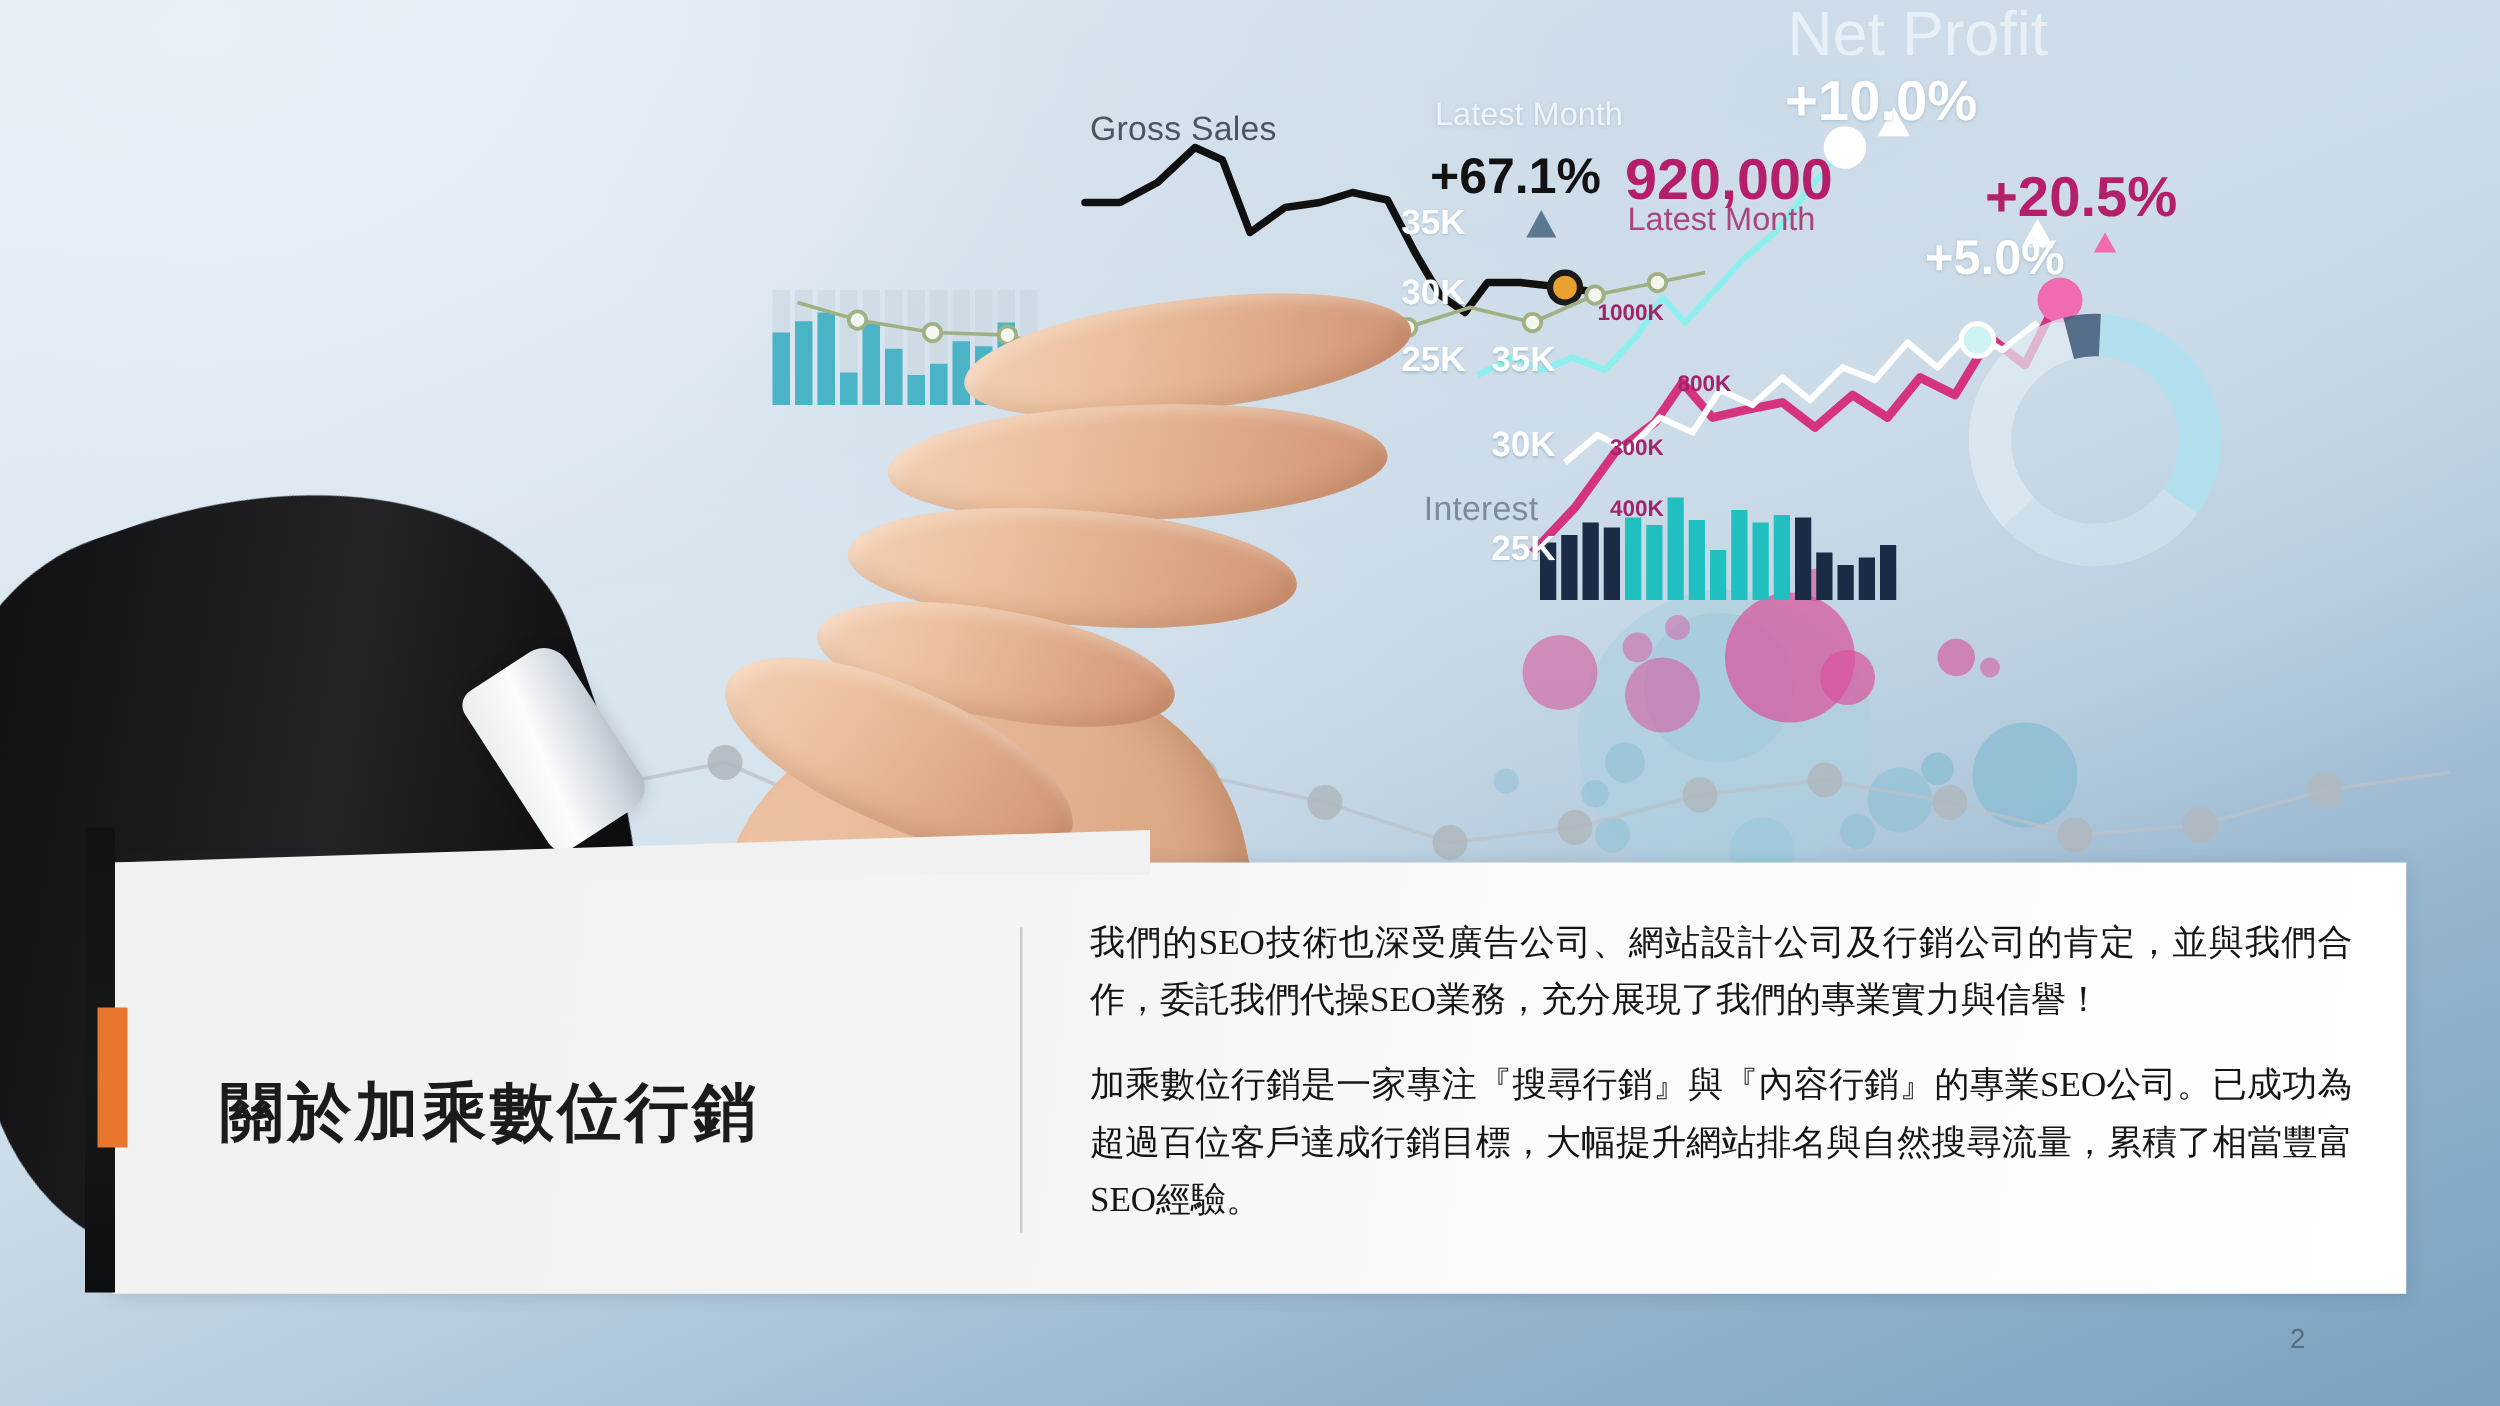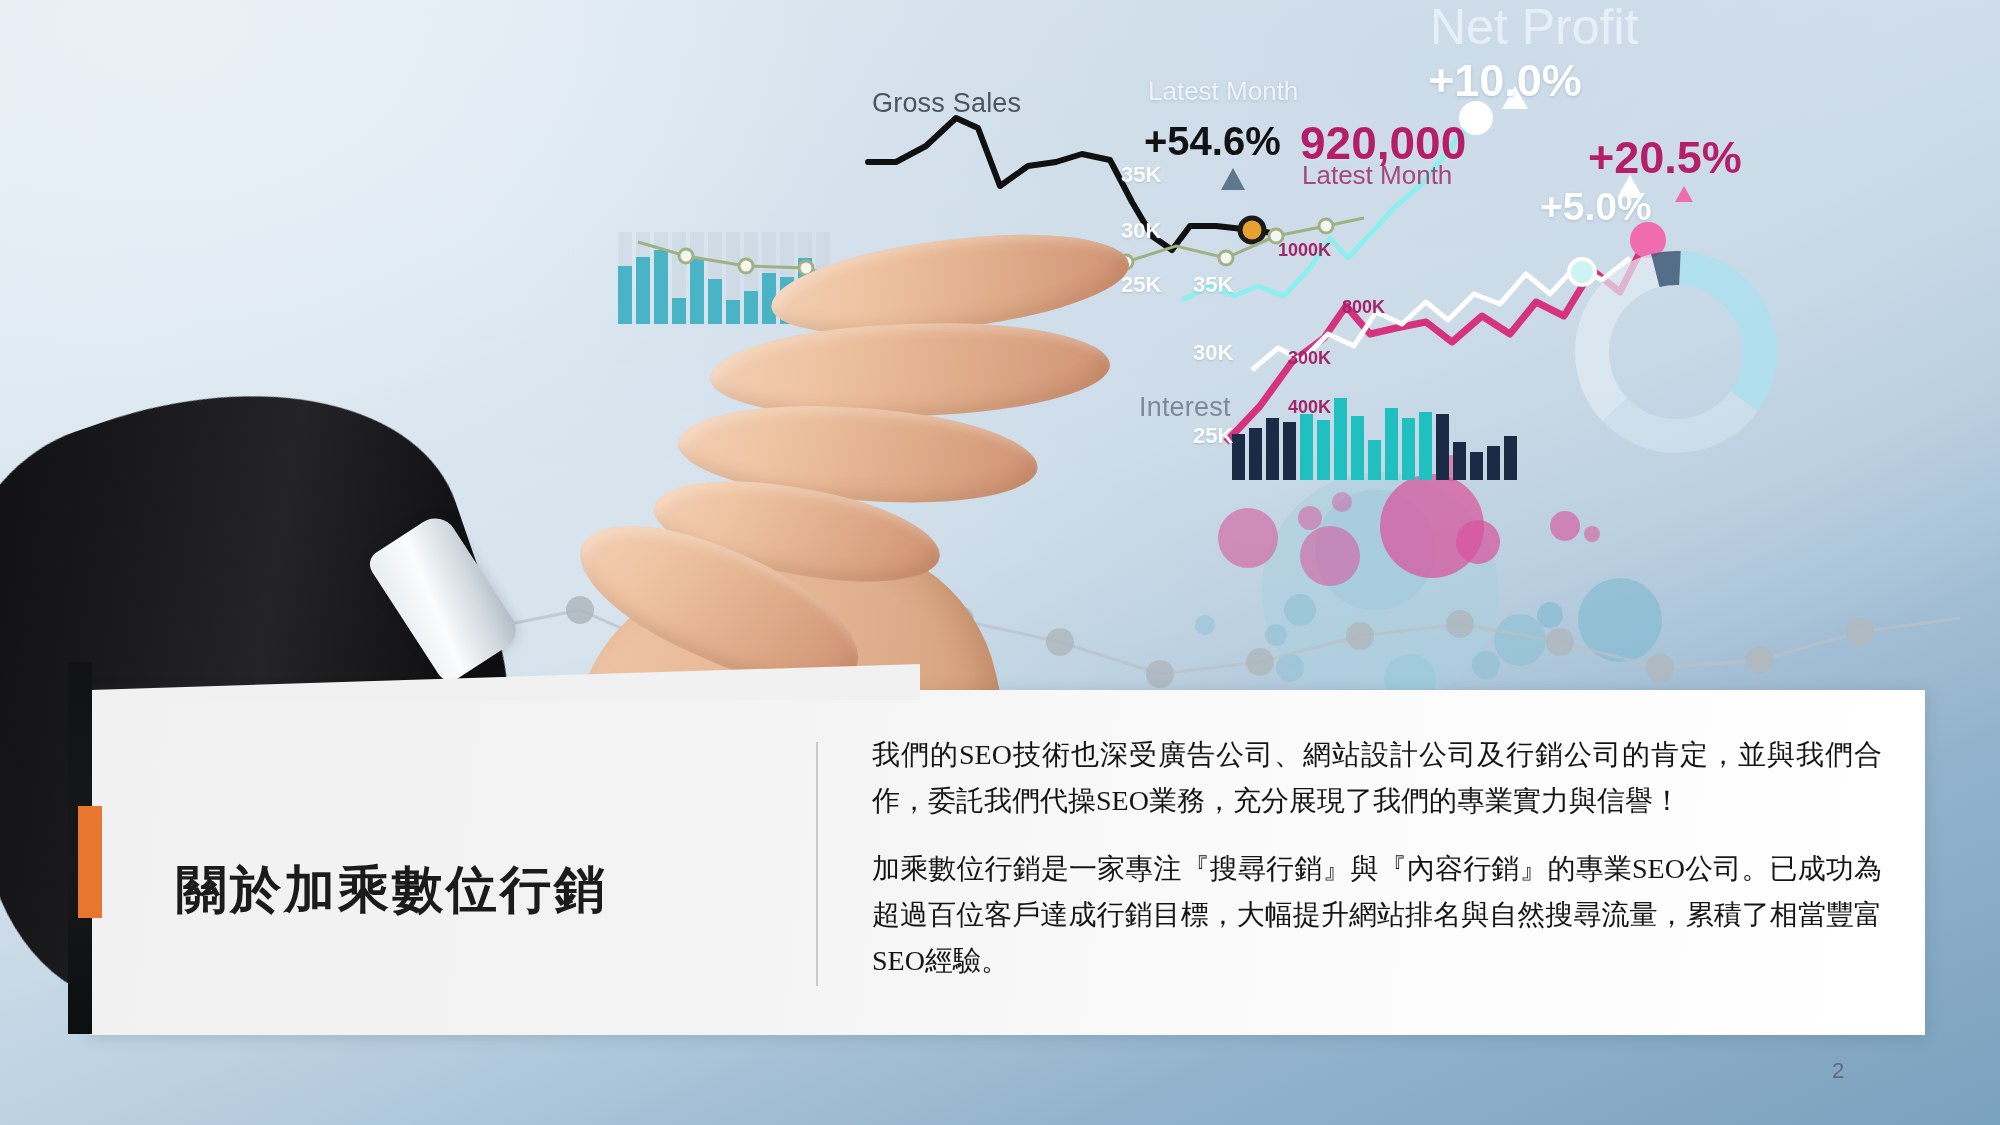--- a/index.html
+++ b/index.html
@@ -72,21 +72,21 @@
   .kpi-20000-sub{left:1148px;top:76px;font-size:26px;}
   .kpi-8{left:1144px;top:119px;font-size:40px;font-weight:700;color:#121212;}
   .kpi-920000{left:1300px;top:116px;font-size:46px;font-weight:700;color:#b51e6a;text-shadow:0 1px 2px rgba(255,255,255,.25);}
   .kpi-920000-sub{left:1302px;top:160px;font-size:26px;color:#a8477c;font-weight:400;}
   .kpi-netprofit{left:1430px;top:-2px;font-size:50px;font-weight:400;color:#e9f2f8;opacity:.92;}
   .kpi-10{left:1428px;top:55px;font-size:45px;}
   .kpi-205{left:1588px;top:132px;font-size:45px;font-weight:700;color:#b51e6a;}
   .kpi-5{left:1540px;top:185px;font-size:39px;}
 
   .axis{position:absolute;font-family:"Liberation Sans",sans-serif;font-weight:700;white-space:nowrap;}
-  .axis-w{color:#fdfefe;font-size:22px;text-shadow:0 1px 2px rgba(110,140,165,.4);}
+  .axis-w{color:#fdfefe;font-size:28px;text-shadow:0 1px 2px rgba(110,140,165,.4);}
   .axis-m{color:#a3246b;font-size:18px;}
 
   
   .card{
     position:absolute;left:90px;top:690px;width:1835px;height:345px;
     background:linear-gradient(96deg,#f1f1f1 0%,#f3f3f3 34%,#fafafa 62%,#ffffff 100%);
     box-shadow:0 2px 14px rgba(40,60,80,.18);
   }
   .card-shear{
     position:absolute;left:0;top:-26px;width:830px;height:36px;
@@ -313,21 +313,21 @@
       <div class="finger" style="left:92px; top:238px;width:290px;height:86px;transform:rotate(10deg);"></div>
       <div class="finger" style="left:10px; top:300px;width:300px;height:110px;transform:rotate(24deg);"></div>
     </div>
 
     <div class="lbl lbl-grosssales">Gross Sales</div>
     <div class="lbl lbl-interest">Interest</div>
     <div class="lbl kpi-netprofit">Net Profit</div>
 
     <div class="lbl sub-white kpi-20000-sub">Latest Month</div>
 
-    <div class="lbl kpi-8">+54.6%</div>
+    <div class="lbl kpi-8">+67.1%</div>
 
     <div class="lbl kpi-920000">920,000</div>
     <div class="lbl kpi-920000-sub">Latest Month</div>
 
     <div class="lbl big-white kpi-10">+10.0%</div>
     <div class="lbl kpi-205">+20.5%</div>
     <div class="lbl big-white kpi-5">+5.0%</div>
 
     <div class="axis axis-w" style="left:1121px;top:162px;">35K</div>
     <div class="axis axis-w" style="left:1121px;top:218px;">30K</div>

